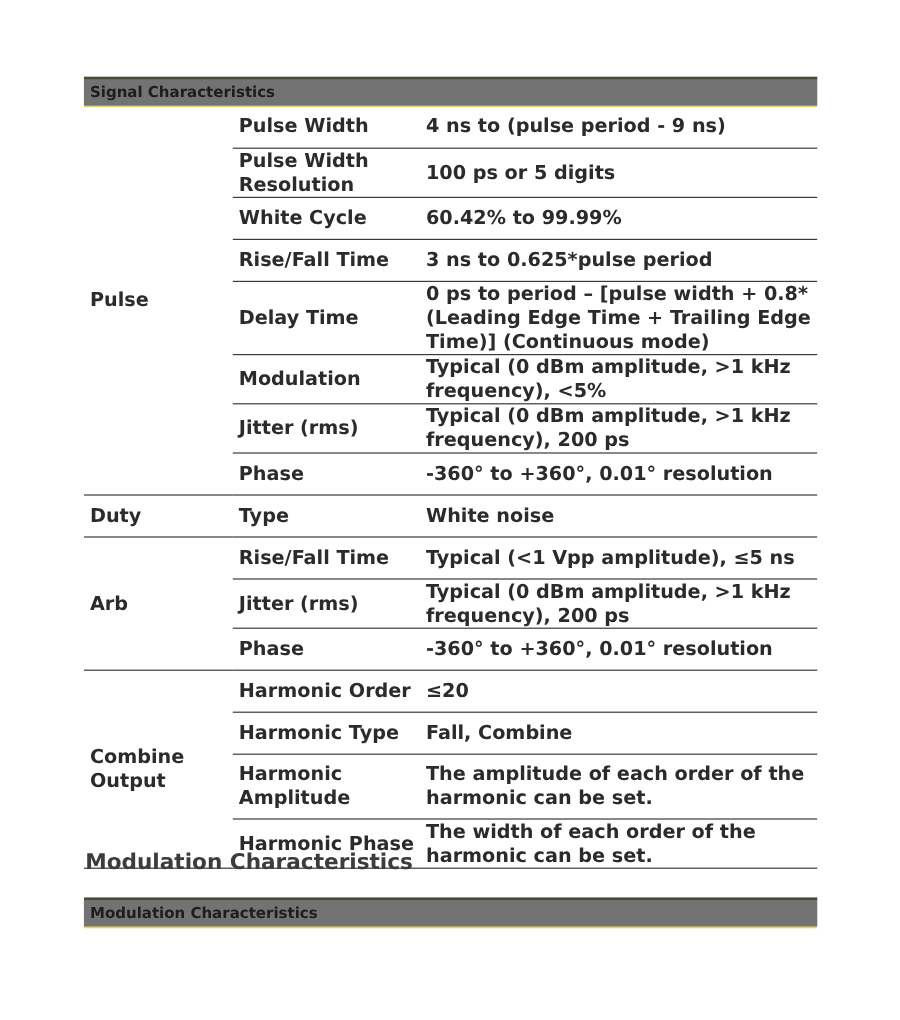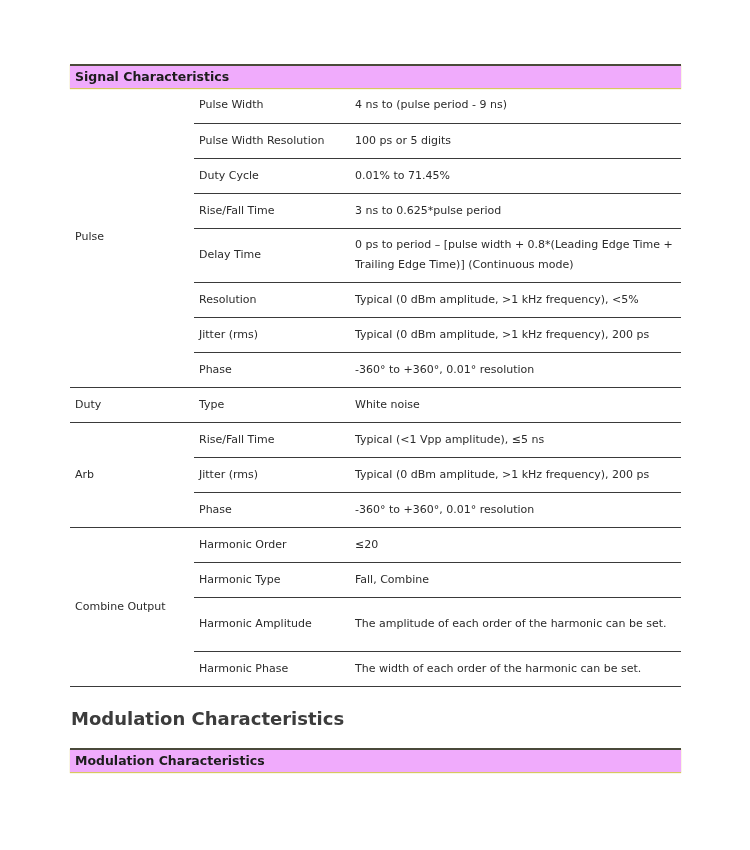--- a/index.html
+++ b/index.html
@@ -2,27 +2,27 @@
 <html><head>
 <meta charset="utf-8">
 <style>
   html, body { margin: 0; padding: 0; background: #ffffff; }
   body {
     width: 750px; height: 850px; position: relative; overflow: hidden;
     font-family: "DejaVu Sans", sans-serif; color: #2b2b2b;
   }
   .table-wrap { position: absolute; left: 70px; width: 611px; }
   .sec-header {
-    height: 22px; background: #f0abfc; border-top: 2px solid #4a4a3a;
+    height: 22px; background: #737373; border-top: 2px solid #4a4a3a;
     font-weight: bold; font-size: 12.5px; color: #1d1d1d;
     padding-left: 5px; line-height: 22px; box-sizing: border-box; height: 24px;
     box-shadow: 0 1px 1px #d8c860;
   }
   table { border-collapse: collapse; width: 611px; table-layout: fixed; }
-  td { font-size: 11px; vertical-align: middle; padding: 0 5px; line-height: 20px; }
+  td { font-size: 16px; vertical-align: middle; padding: 0 5px; line-height: 20px; font-weight: bold; }
   td.group { width: 114px; }
   td.param { width: 146px; border-bottom: 1.5px solid #3a3a3a; }
   td.value { border-bottom: 1.5px solid #3a3a3a; }
   td.group.endgroup { border-bottom: 1.5px solid #3a3a3a; }
   .r35 { height: 35px; }
   .r54 { height: 54px; }
   .mod-title {
     position: absolute; left: 71px; top: 708px; font-size: 18px; font-weight: bold;
     color: #3c3c3c;
   }
@@ -39,33 +39,33 @@
         <tr class="r35">
       <td class="group endgroup" rowspan="8">Pulse</td>
       <td class="param">Pulse Width</td>
       <td class="value">4 ns to (pulse period - 9 ns)</td>
     </tr>
     <tr class="r35">
       <td class="param">Pulse Width Resolution</td>
       <td class="value">100 ps or 5 digits</td>
     </tr>
     <tr class="r35">
-      <td class="param">Duty Cycle</td>
-      <td class="value">0.01% to 71.45%</td>
+      <td class="param">White Cycle</td>
+      <td class="value">60.42% to 99.99%</td>
     </tr>
     <tr class="r35">
       <td class="param">Rise/Fall Time</td>
       <td class="value">3 ns to 0.625*pulse period</td>
     </tr>
     <tr class="r54">
       <td class="param">Delay Time</td>
       <td class="value">0 ps to period – [pulse width + 0.8*(Leading Edge Time + Trailing Edge Time)] (Continuous mode)</td>
     </tr>
     <tr class="r35">
-      <td class="param">Resolution</td>
+      <td class="param">Modulation</td>
       <td class="value">Typical (0 dBm amplitude, &gt;1 kHz frequency), &lt;5%</td>
     </tr>
     <tr class="r35">
       <td class="param">Jitter (rms)</td>
       <td class="value">Typical (0 dBm amplitude, &gt;1 kHz frequency), 200 ps</td>
     </tr>
     <tr class="r35">
       <td class="param">Phase</td>
       <td class="value">-360° to +360°, 0.01° resolution</td>
     </tr>

